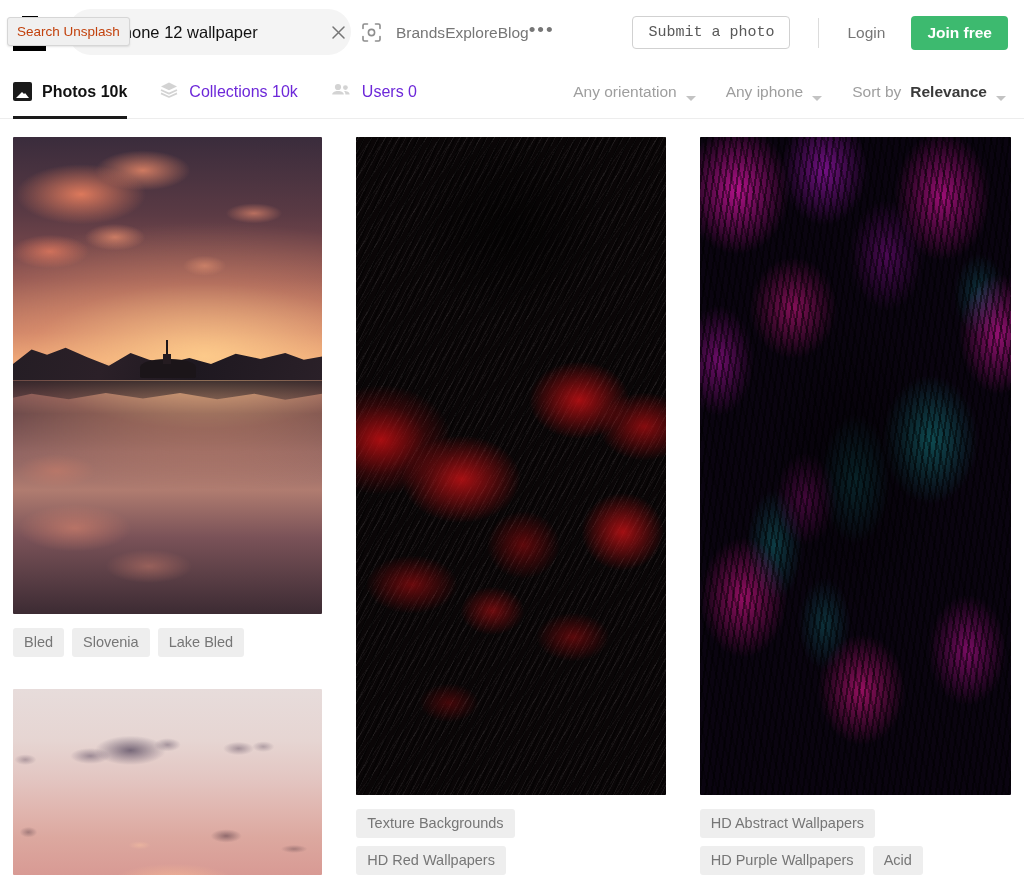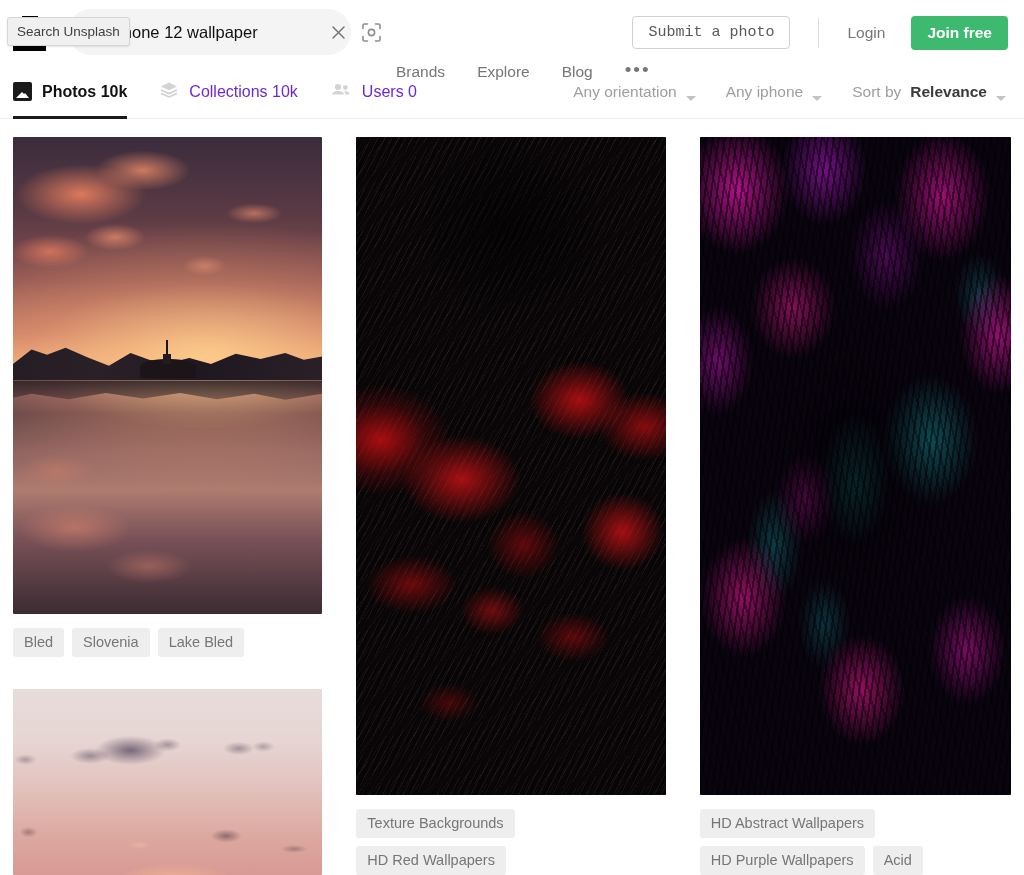--- a/index.html
+++ b/index.html
@@ -41,21 +41,21 @@
   .search-tooltip {
     position: absolute;
     left: 7px; top: 17px;
     height: 29px;
     padding: 0 9px;
     display: flex; align-items: center;
     background: #f0f0f0;
     border: 1px solid #d6d6d6;
     border-radius: 3px;
     font-size: 13.5px;
-    color: #404040;
+    color: #c2410c;
     white-space: nowrap;
     box-shadow: 0 1px 2px rgba(0,0,0,0.10);
     z-index: 30;
   }
 
   .search-bar {
     position: absolute;
     left: 68px; top: 9px;
     width: 283px; height: 46px;
     background: #f4f4f4;
@@ -87,23 +87,22 @@
   }
   .visual-search {
     width: 30px; height: 30px;
     margin-right: 12px;
     display: flex; align-items: center; justify-content: center;
     cursor: pointer;
   }
 
   .nav-links {
     position: absolute;
-    left: 396px; top: 16px; height: 65px;
-    display: flex; align-items: flex-end;
-    gap: 32px;
+    left: 396px; top: 0; height: 65px;
+    display: flex; align-items: center;
   }
   .nav-link {
     font-size: 15.5px;
     color: #767676;
     cursor: pointer;
     white-space: nowrap;
   }
   .nav-more {
     font-size: 19px; color: #767676;
     letter-spacing: 2px;

